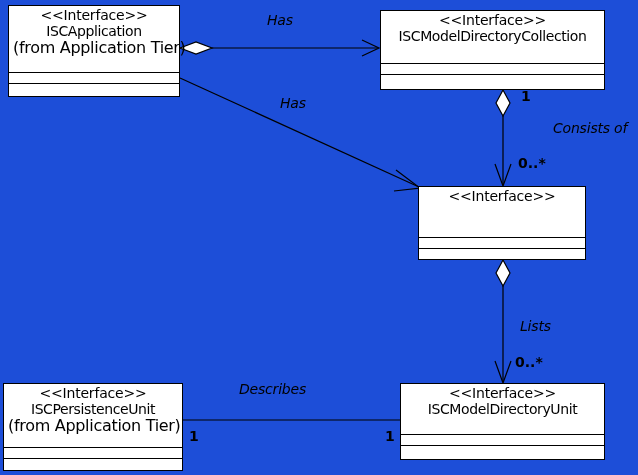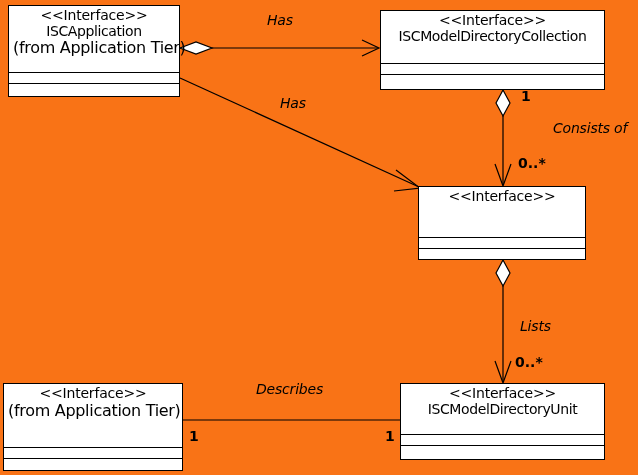--- a/index.html
+++ b/index.html
@@ -11,21 +11,21 @@
     width: 638px;
     height: 475px;
     font-family: "DejaVu Sans", sans-serif;
     color: #000000;
     overflow: hidden;
   }
   #diagram {
     position: relative;
     width: 638px;
     height: 475px;
-    background: #f97316;
+    background: #1d4ed8;
   }
   svg.edges {
     position: absolute;
     left: 0;
     top: 0;
     width: 638px;
     height: 475px;
     pointer-events: none;
   }
   .uml-class {
@@ -140,20 +140,21 @@
     <div class="cls-name-compartment" style="height:51px;">
       <div class="cls-stereotype">&lt;&lt;Interface&gt;&gt;</div>
     </div>
     <div class="cls-attr-compartment"></div>
     <div class="cls-op-compartment" style="height:21px;"></div>
   </div>
 
   <div class="uml-class" style="left:3px; top:383px; width:180px; height:88px;">
     <div class="cls-name-compartment" style="height:64px;">
       <div class="cls-stereotype">&lt;&lt;Interface&gt;&gt;</div>
+      <div class="cls-name">ISCPersistenceUnit</div>
       <div class="cls-from">(from Application Tier)</div>
     </div>
     <div class="cls-attr-compartment"></div>
     <div class="cls-op-compartment" style="height:11px;"></div>
   </div>
 
   <div class="uml-class" style="left:400px; top:383px; width:205px; height:77px;">
     <div class="cls-name-compartment" style="height:51px;">
       <div class="cls-stereotype">&lt;&lt;Interface&gt;&gt;</div>
       <div class="cls-name">ISCModelDirectoryUnit</div>
@@ -166,17 +167,17 @@
 
   <div class="edge-label" style="left:280px; top:95px;">Has</div>
 
   <div class="edge-label" style="left:517px; top:120px;margin-left:36px;">Consists of</div>
   <div class="mult-label" style="left:521px; top:88px;">1</div>
   <div class="mult-label" style="left:518px; top:155px;">0..*</div>
 
   <div class="edge-label" style="left:520px; top:318px;text-align:right;">Lists</div>
   <div class="mult-label" style="left:515px; top:354px;">0..*</div>
 
-  <div class="edge-label" style="left:256px; top:381px;">Describes</div>
+  <div class="edge-label" style="left:239px; top:381px;">Describes</div>
   <div class="mult-label" style="left:189px; top:428px;">1</div>
   <div class="mult-label" style="left:385px; top:428px;">1</div>
 
 </div>
 
 </body></html>

